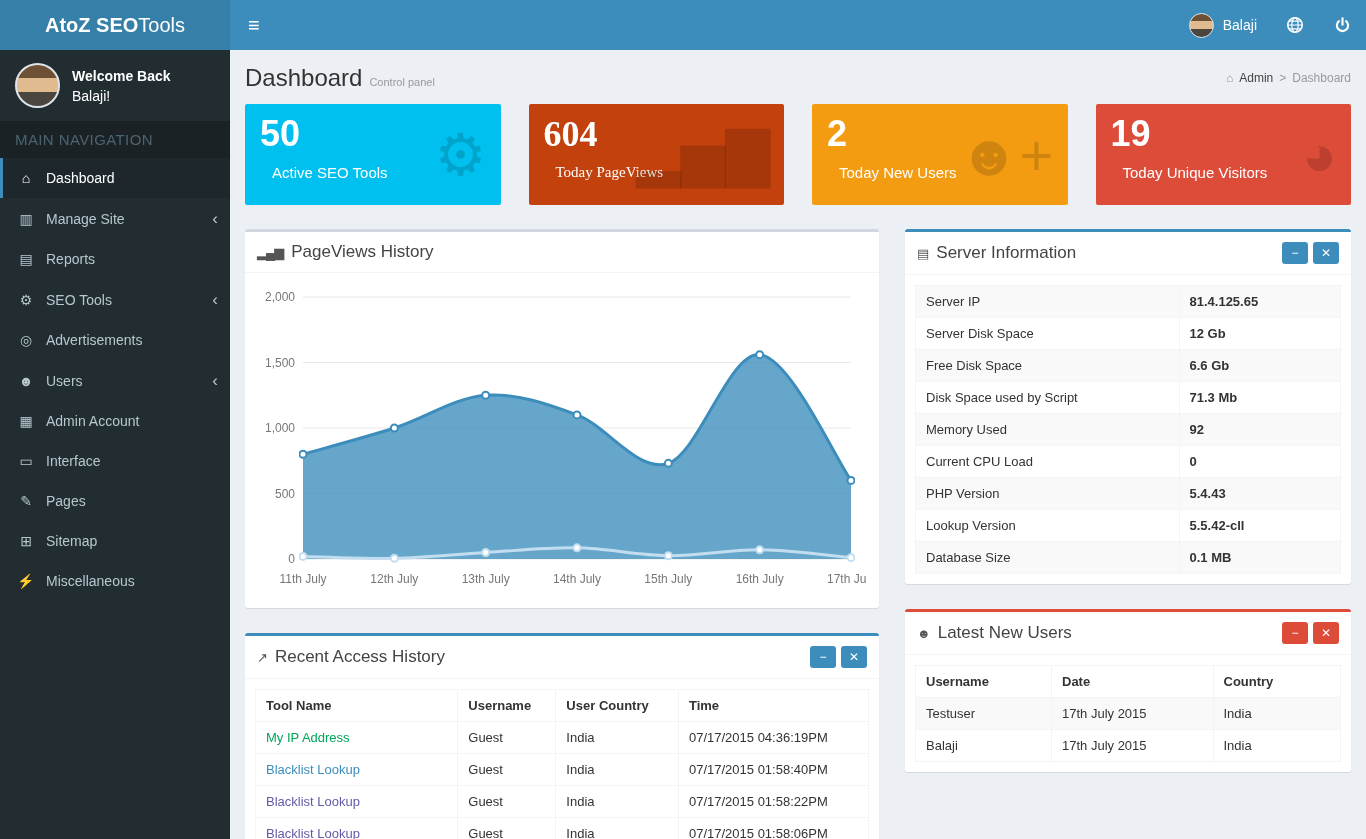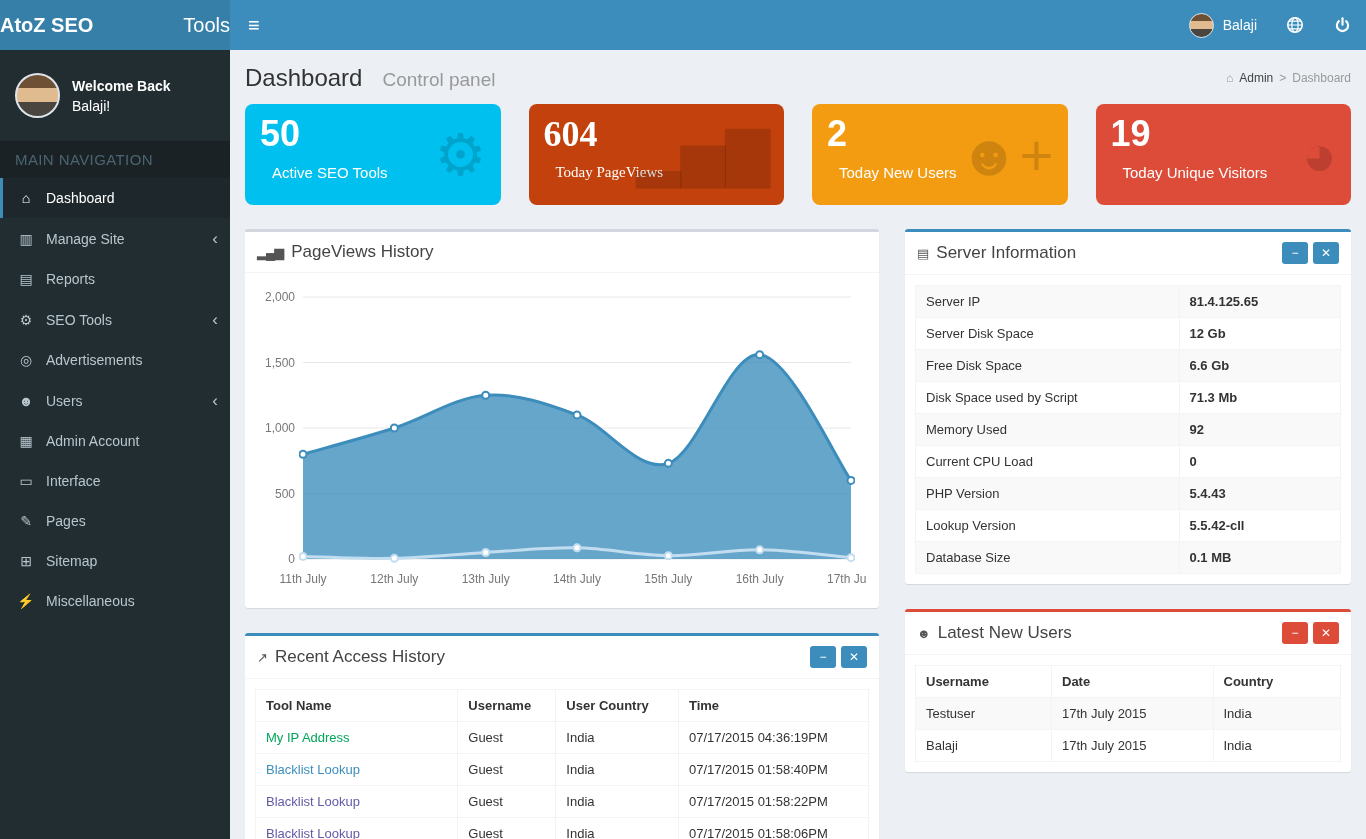--- a/index.html
+++ b/index.html
@@ -1,54 +1,54 @@
 <!DOCTYPE html>
 <html><head>
 <meta charset="utf-8">
 <style>
   * { box-sizing: border-box; }
   body{width:1366px;height:839px;overflow:hidden;margin:0;background:#ecf0f5;
        font-family:"Liberation Sans",sans-serif;font-size:14px;color:#333}
   .app{display:flex;flex-direction:column;height:100%}
   
   .main-header{display:flex;height:50px;flex:0 0 50px}
-  .logo{width:230px;flex:0 0 230px;background:#367fa9;color:#fff;display:flex;align-items:center;justify-content:space-between;font-size:20px;cursor:pointer}
+  .logo{width:230px;flex:0 0 230px;background:#367fa9;color:#fff;display:flex;align-items:center;justify-content:center;font-size:20px;cursor:pointer}
   .logo .b{font-weight:bold}
   .navbar{flex:1;background:#3c8dbc;display:flex;align-items:stretch;color:#fff}
   .hamburger{display:flex;align-items:center;padding:0 18px;font-size:20px;cursor:pointer}
   .nav-right{margin-left:auto;display:flex;align-items:stretch}
   .user-menu{display:flex;align-items:center;gap:9px;padding:0 14px;cursor:pointer;font-size:14px}
   .nav-icon-btn{display:flex;align-items:center;padding:0 15px;cursor:pointer}
   
   .avatar{border-radius:50%;display:inline-block;flex:0 0 auto;
     background:linear-gradient(180deg,#6e5134 0%,#6e5134 32%,#e0bb90 32%,#e0bb90 66%,#4a463f 66%);
     border:2px solid #dfe4ea}
   .avatar-sm{width:25px;height:25px;border-width:1px}
   .avatar-lg{width:45px;height:45px}
   
   .lower{display:flex;flex:1;overflow:hidden}
   .sidebar{width:230px;flex:0 0 230px;background:#222d32;color:#b8c7ce;overflow:hidden}
-  .user-panel{display:flex;align-items:center;gap:12px;padding:23px 15px}
+  .user-panel{display:flex;align-items:center;gap:12px;padding:13px 15px}
   .w1{font-weight:bold;color:#fff;font-size:14px;margin-bottom:4px}
   .w2{color:#fff;font-size:14px}
   .nav-header{background:#1a2226;color:#4b646f;font-size:15px;padding:10px 15px;letter-spacing:.4px}
   .nav-item{display:flex;align-items:center;gap:10px;padding:12px 12px 12px 13px;border-left:3px solid transparent;font-size:14px;cursor:pointer}
   .nav-item .glyph{width:20px;text-align:center;font-size:14px}
   .nav-item.active{background:#1e282c;color:#fff;border-left-color:#3c8dbc}
   .chev{margin-left:auto;font-size:17px;line-height:1}
   
   .content-wrap{flex:1;overflow:hidden;display:flex;flex-direction:column}
   .content-header{display:flex;align-items:center;padding:14px 15px 12px}
   .page-title{margin:0;font-size:24px;font-weight:400;color:#333;display:flex;align-items:baseline}
-  .page-sub{font-size:19px;color:#999;margin-left:20px}
+  .page-sub{font-size:11px;color:#999;margin-left:7px}
   .breadcrumb{margin-left:auto;font-size:12px;color:#999;display:flex;align-items:center;gap:6px}
   .breadcrumb a{color:#444;text-decoration:none;cursor:pointer}
   .content{padding:0 15px 15px}
   .row-boxes{display:grid;grid-template-columns:repeat(4,1fr);gap:28px;margin-bottom:24px}
-  .small-box{position:relative;border-radius:8px;color:#fff;min-height:101px;overflow:hidden}
+  .small-box{position:relative;border-radius:2px;color:#fff;min-height:101px;overflow:hidden}
   .small-box .inner{padding:12px 15px}
   .small-box h3{margin:0 0 8px;font-size:36px;font-weight:bold;line-height:1}
   .small-box p{margin:12px;font-size:15px}
   .sb-icon{position:absolute;right:14px;top:50%;transform:translateY(-50%);font-size:58px;color:rgba(0,0,0,0.15);line-height:1}
   .row-cols{display:flex;gap:26px;align-items:flex-start}
   .col-left{width:634px;flex:0 0 634px}
   .col-right{flex:1}
   .box{background:#fff;border-radius:3px;border-top:3px solid #d2d6de;box-shadow:0 1px 1px rgba(0,0,0,0.1);margin-bottom:25px}
   .box-header{display:flex;align-items:center;gap:8px;padding:10px 12px;border-bottom:1px solid #f4f4f4}
   .box-title{font-size:17px;color:#444}

